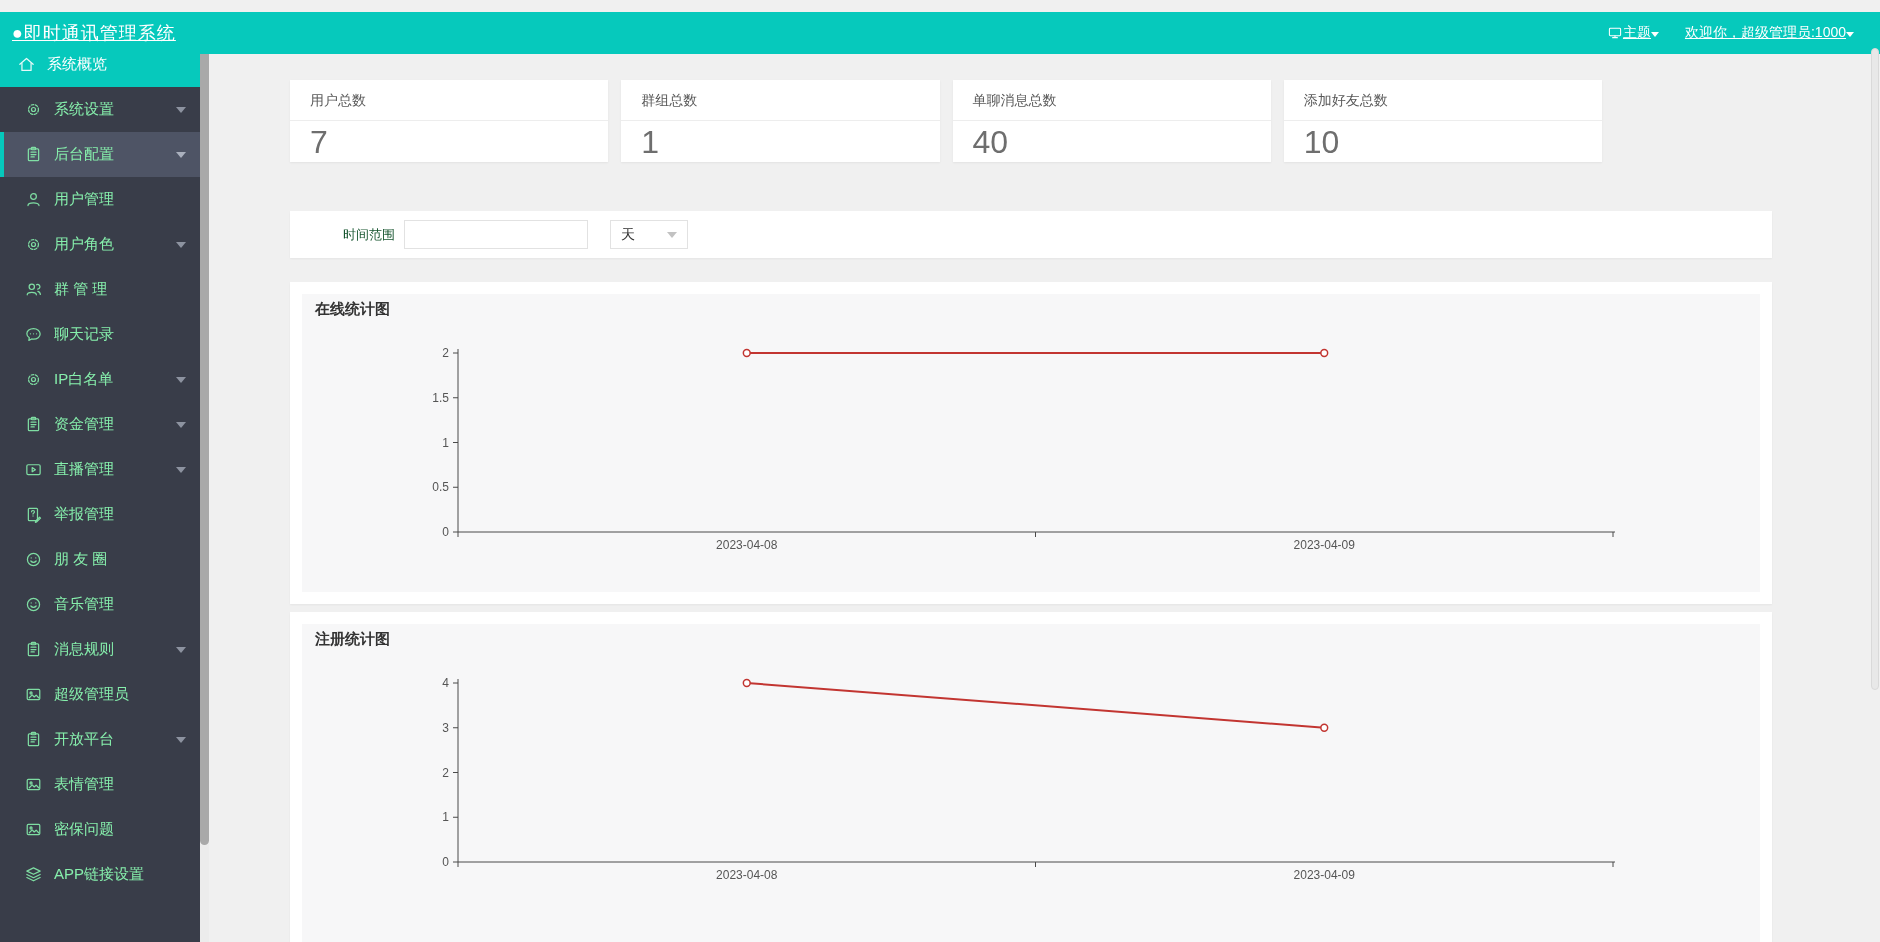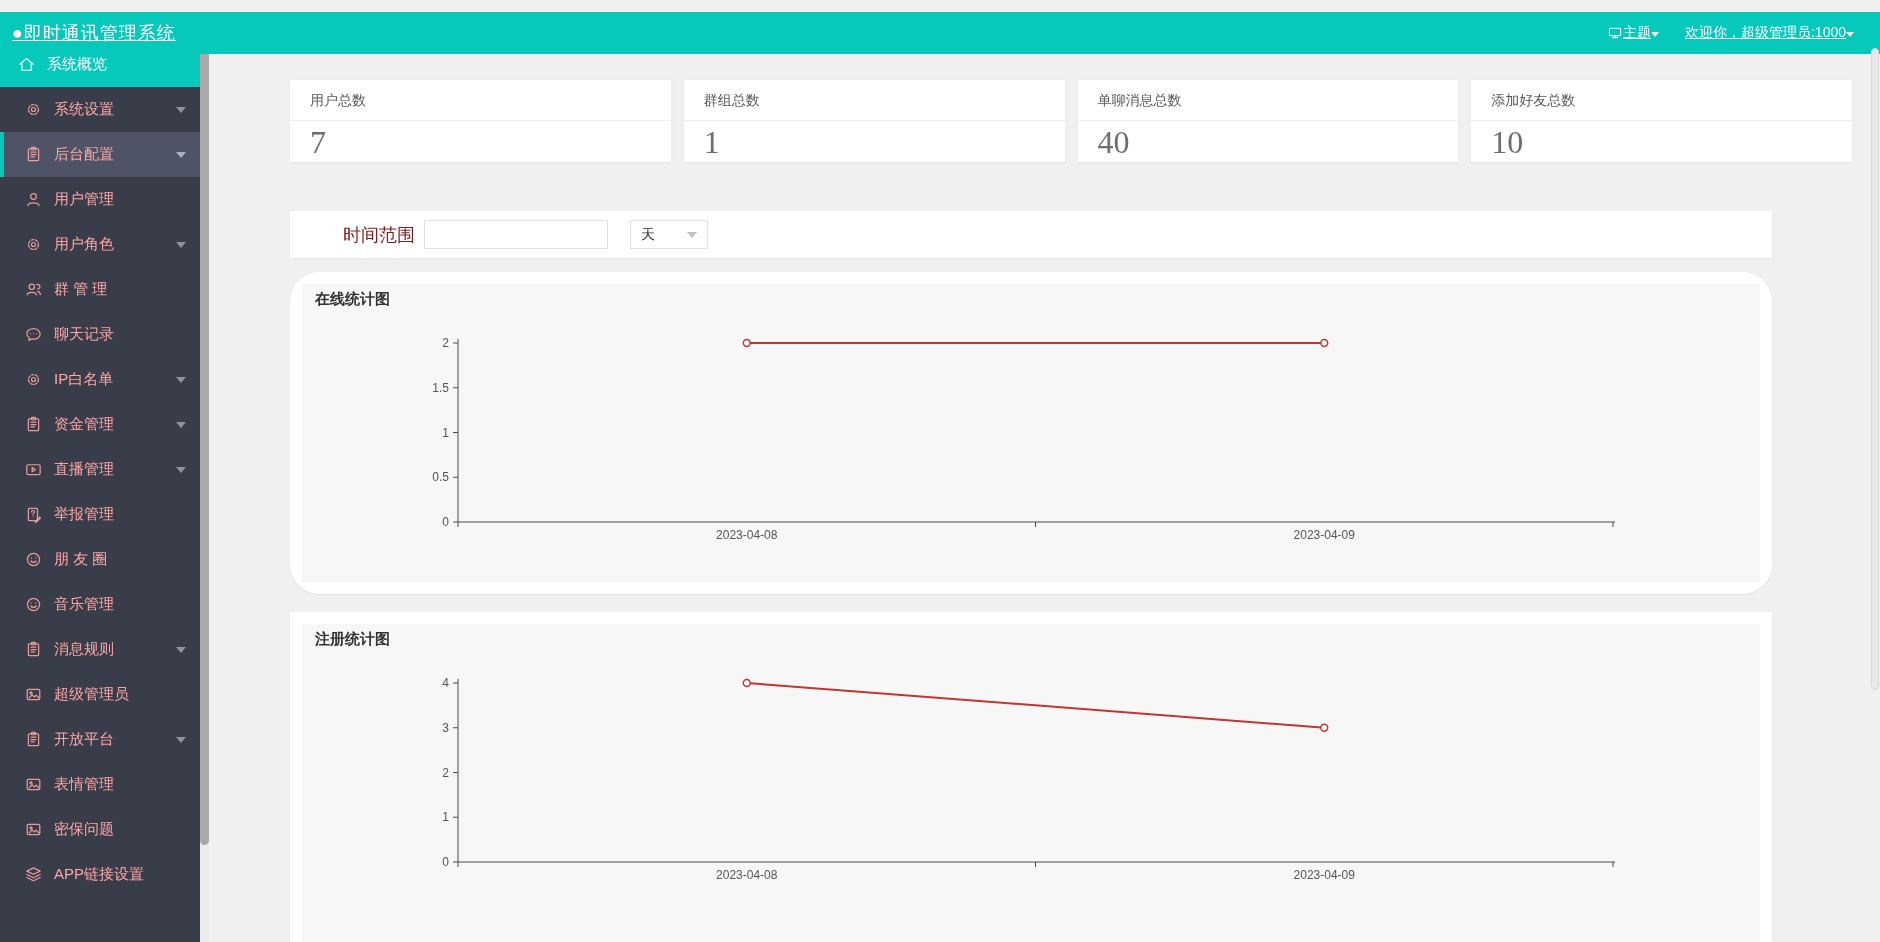--- a/index.html
+++ b/index.html
@@ -21,21 +21,21 @@
   .caret { width:0; height:0; border-left:4px solid transparent; border-right:4px solid transparent; border-top:5px solid #fff; margin-top:2px; }
   .hicon svg { width:16px; height:16px; display:block; }
 
   
   .sidebar {
     position:absolute; left:0; top:42px; width:200px; height:900px;
     background:#393d49; z-index:20;
   }
   .side-item {
     height:45px; display:flex; align-items:center; padding-left:24px;
-    color:#fca5a5; font-size:15px; position:relative; cursor:pointer;
+    color:#86efac; font-size:15px; position:relative; cursor:pointer;
   }
   .side-item.active { background:#06c9bc; color:#fff;padding-left:17px; }
   .side-item.highlight { background:#4e5465; }
   .side-item.highlight::before {
     content:""; position:absolute; left:0; top:0; bottom:0; width:4px; background:#06c9bc;
   }
   .s-icon { width:19px; height:19px; margin-right:11px; flex:0 0 auto; opacity:.9; }
   .s-icon svg { width:19px; height:19px; display:block; }
   .s-arrow {
     position:absolute; right:14px; width:0; height:0;
@@ -47,57 +47,57 @@
     position:absolute; left:200px; top:42px; width:9px; height:900px;
     background:#ececec; z-index:25;
   }
   .side-scrollbar .thumb {
     position:absolute; top:0; left:0; width:9px; height:803px;
     background:#a9a9a9; border-radius:5px;
   }
 
   
   .stats-row {
-    position:absolute; left:290px; top:80px; width:1562px; height:82px;
-    display:flex; gap:13px;font-family:Liberation Serif, serif;
+    position:absolute; left:290px; top:80px; width:1312px; height:82px;
+    display:flex; gap:13px;
   }
   .stat-card { flex:1; background:#fff; box-shadow:0 1px 2px rgba(0,0,0,.06); }
   .stat-label {
     height:41px; line-height:41px; padding:0 20px; font-size:14px; color:#595959;
     border-bottom:1px solid #ededed;
   }
   .stat-value { padding:3px 20px 0; font-size:32px; color:#6e6e6e; }
 
   
   .filter-bar {
     position:absolute; left:290px; top:211px; width:1482px; height:47px;
     background:#fff; box-shadow:0 1px 2px rgba(0,0,0,.05);
     display:flex; align-items:center;
   }
-  .filter-label { margin-left:53px; font-size:18px; color:#7f1d1d; }
+  .filter-label { margin-left:53px; font-size:13px; color:#14532d; }
   .filter-input {
     margin-left:9px; width:184px; height:29px; border:1px solid #e2e2e2;
     background:#fff; padding:0 8px; font-size:13px; outline:none;
   }
   .unit-select {
     margin-left:22px; width:78px; height:29px; border:1px solid #e2e2e2;
     background:#fff; display:flex; align-items:center; justify-content:space-between;
     padding:0 10px; font-size:14px; color:#333; cursor:pointer;
   }
   .sel-caret {
     width:0; height:0; border-left:5px solid transparent; border-right:5px solid transparent;
     border-top:6px solid #c2c2c2;
   }
 
   
   .chart-panel {
     position:absolute; left:290px; width:1482px; background:#fff;
     box-shadow:0 1px 2px rgba(0,0,0,.05);
   }
-  #panel-0 { top:272px; height:322px;border-radius:30px; }
+  #panel-0 { top:282px; height:322px; }
   #panel-1 { top:612px; height:398px; }
   .chart-inner {
     position:absolute; left:12px; top:12px; right:12px; bottom:12px;
     background:#f7f7f8;
   }
   .chart-title { position:absolute; left:13px; top:6px; font-size:15px; font-weight:bold; color:#333; }
   .chart-inner svg.chart { position:absolute; left:0; top:0; }
 
   
   .page-scrollbar { position:absolute; right:0; top:42px; width:10px; height:900px; z-index:40; }

